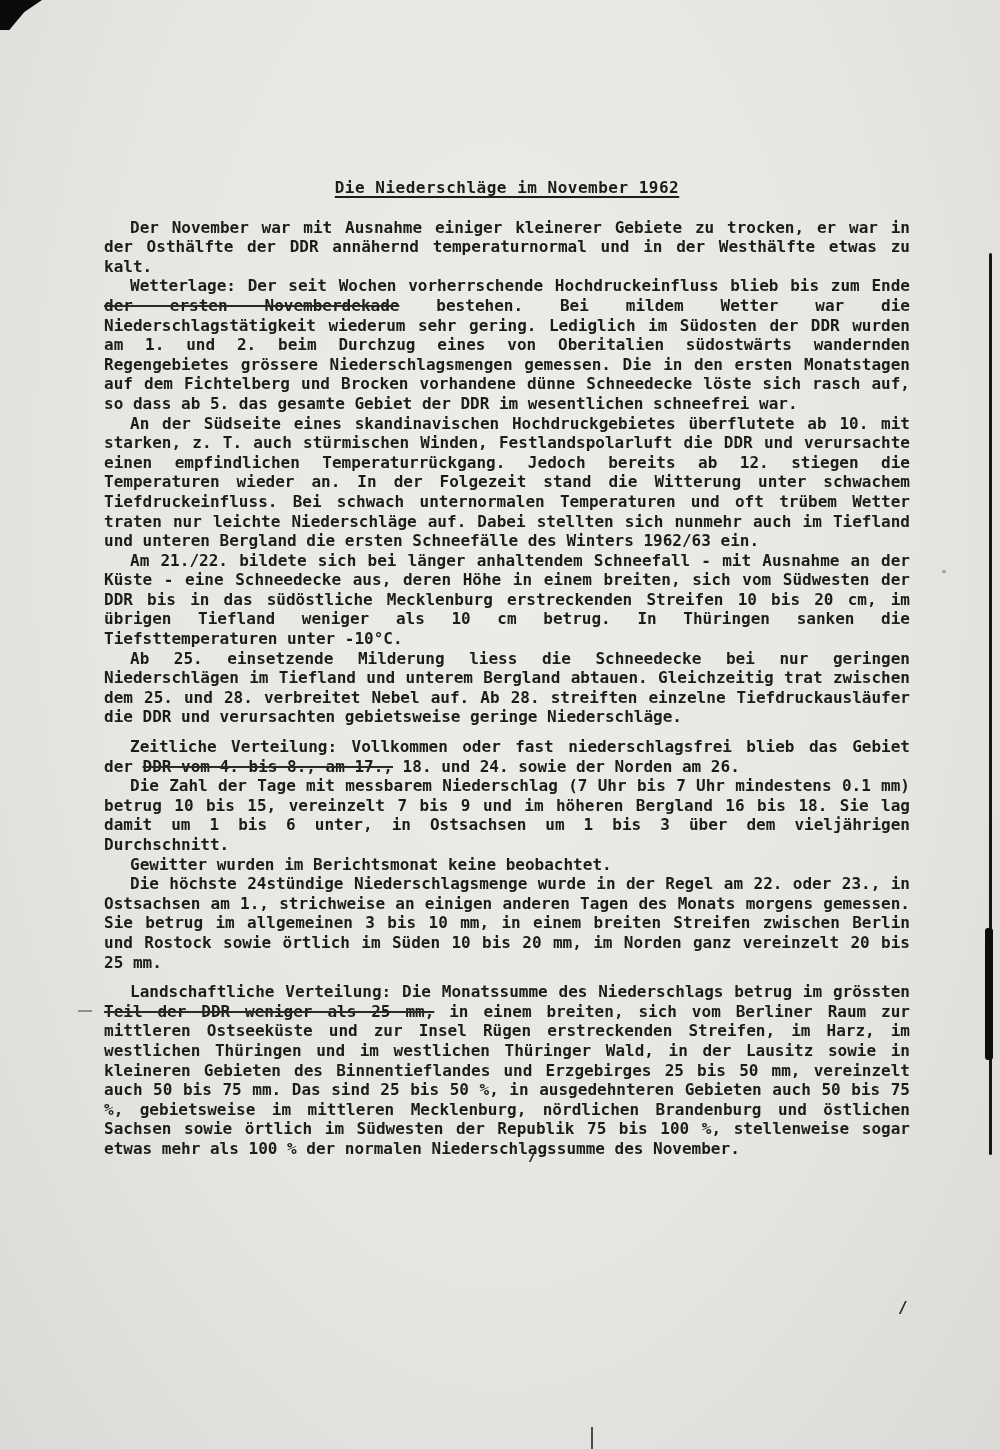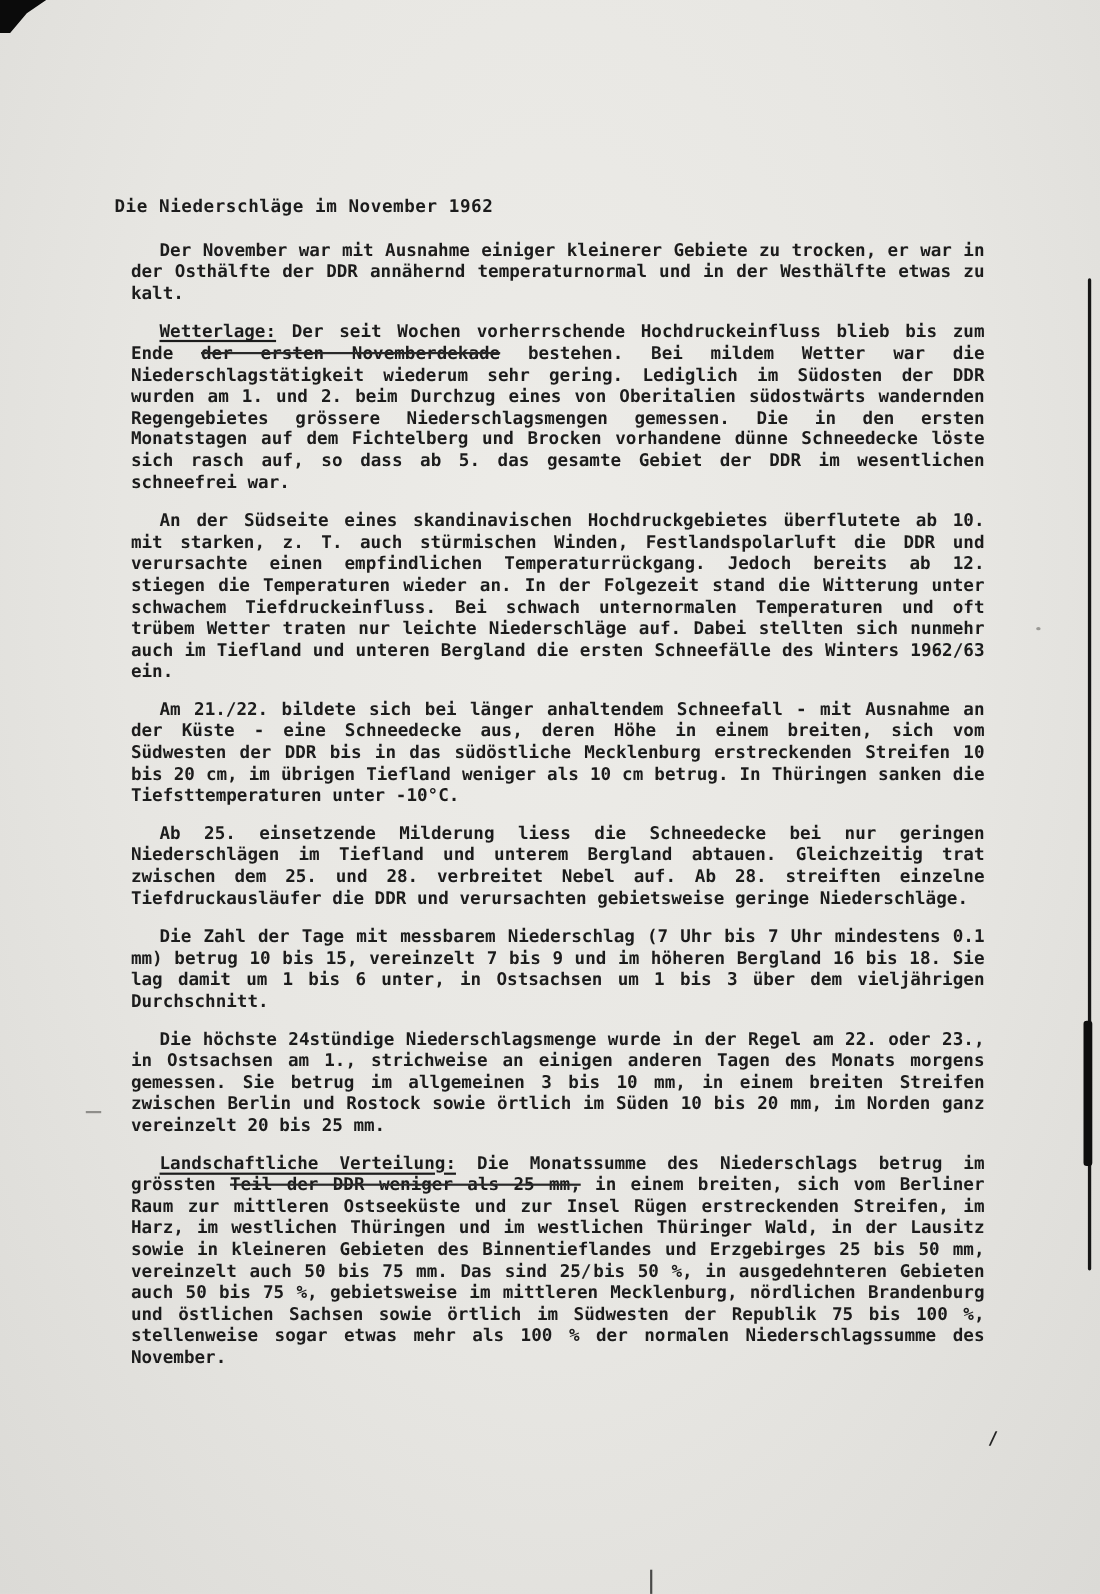--- a/index.html
+++ b/index.html
@@ -15,29 +15,30 @@
   }
   .content {
     position: absolute; left: 104px; top: 178px; width: 806px;
     font-family: "DejaVu Sans Mono", "Liberation Mono", monospace;
     font-weight: 700;
     font-size: 16px; line-height: 19.6px;
     color: #1c1c1c;
     text-align: justify;
   }
   .title {
+    text-align: center;
     margin: 0 0 20px 0;
+    text-decoration: underline;
     text-underline-offset: 3px;
     text-decoration-thickness: 1.5px;
     letter-spacing: 0.5px;
   }
-  .para { margin: 15px; text-indent: 26px; }
+  .para { margin: 0; text-indent: 26px; }
   .gap { margin-top: 10px; }
   .hdr {
-    text-decoration: underline;
     text-underline-offset: 3px;
     text-decoration-thickness: 1.6px;
   }
   .struck {
     text-decoration: line-through;
     text-decoration-thickness: 1.8px;
     text-decoration-color: #2a2a2a;
   }
   
   .corner-mark {
@@ -89,24 +90,26 @@
 
     <p class="para"><span class="hdr">Wetterlage:</span><span> Der seit Wochen vorherrschende Hochdruckeinfluss blieb bis zum Ende </span><span class="struck">der ersten Novemberdekade</span><span> bestehen. Bei mildem Wetter war die Niederschlagstätigkeit wiederum sehr gering. Lediglich im Südosten der DDR wurden am 1. und 2. beim Durchzug eines von Oberitalien südostwärts wandernden Regengebietes grössere Niederschlagsmengen gemessen. Die in den ersten Monatstagen auf dem Fichtelberg und Brocken vorhandene dünne Schneedecke löste sich rasch auf, so dass ab 5. das gesamte Gebiet der DDR im wesentlichen schneefrei war.</span></p>
 
     <p class="para">An der Südseite eines skandinavischen Hochdruckgebietes überflutete ab 10. mit starken, z. T. auch stürmischen Winden, Festlandspolarluft die DDR und verursachte einen empfindlichen Temperaturrückgang. Jedoch bereits ab 12. stiegen die Temperaturen wieder an. In der Folgezeit stand die Witterung unter schwachem Tiefdruckeinfluss. Bei schwach unternormalen Temperaturen und oft trübem Wetter traten nur leichte Niederschläge auf. Dabei stellten sich nunmehr auch im Tiefland und unteren Bergland die ersten Schneefälle des Winters 1962/63 ein.</p>
 
     <p class="para">Am 21./22. bildete sich bei länger anhaltendem Schneefall - mit Ausnahme an der Küste - eine Schneedecke aus, deren Höhe in einem breiten, sich vom Südwesten der DDR bis in das südöstliche Mecklenburg erstreckenden Streifen 10 bis 20 cm, im übrigen Tiefland weniger als 10 cm betrug. In Thüringen sanken die Tiefsttemperaturen unter -10°C.</p>
 
     <p class="para">Ab 25. einsetzende Milderung liess die Schneedecke bei nur geringen Niederschlägen im Tiefland und unterem Bergland abtauen. Gleichzeitig trat zwischen dem 25. und 28. verbreitet Nebel auf. Ab 28. streiften einzelne Tiefdruckausläufer die DDR und verursachten gebietsweise geringe Niederschläge.</p>
 
 
+    <p class="para gap"><span class="hdr">Zeitliche Verteilung:</span><span> Vollkommen oder fast niederschlagsfrei blieb das Gebiet der </span><span class="struck">DDR vom 4. bis 8., am 17.,</span><span> 18. und 24. sowie der Norden am 26.</span></p>
 
     <p class="para">Die Zahl der Tage mit messbarem Niederschlag (7 Uhr bis 7 Uhr mindestens 0.1 mm) betrug 10 bis 15, vereinzelt 7 bis 9 und im höheren Bergland 16 bis 18. Sie lag damit um 1 bis 6 unter, in Ostsachsen um 1 bis 3 über dem vieljährigen Durchschnitt.</p>
 
 
+    <p class="para">Gewitter wurden im Berichtsmonat keine beobachtet.</p>
 
     <p class="para">Die höchste 24stündige Niederschlagsmenge wurde in der Regel am 22. oder 23., in Ostsachsen am 1., strichweise an einigen anderen Tagen des Monats morgens gemessen. Sie betrug im allgemeinen 3 bis 10 mm, in einem breiten Streifen zwischen Berlin und Rostock sowie örtlich im Süden 10 bis 20 mm, im Norden ganz vereinzelt 20 bis 25 mm.</p>
 
     <p class="para gap"><span class="hdr">Landschaftliche Verteilung:</span><span> Die Monatssumme des Niederschlags betrug im grössten </span><span class="struck">Teil der DDR weniger als 25 mm,</span><span> in einem breiten, sich vom Berliner Raum zur mittleren Ostseeküste und zur Insel Rügen erstreckenden Streifen, im Harz, im westlichen Thüringen und im westlichen Thüringer Wald, in der Lausitz sowie in kleineren Gebieten des Binnentieflandes und Erzgebirges 25 bis 50 mm, vereinzelt auch 50 bis 75 mm. Das sind 25 bis 50 %, in ausgedehnteren Gebieten auch 50 bis 75 %, gebietsweise im mittleren Mecklenburg, nördlichen Brandenburg und östlichen Sachsen sowie örtlich im Südwesten der Republik 75 bis 100 %, stellenweise sogar etwas mehr als 100 % der normalen Niederschlagssumme des November.</span></p>
 
   </div>
 
   <span class="slash-mark slash-1">/</span>
   <span class="slash-mark slash-2">/</span>
   <div class="bottom-line"></div>

